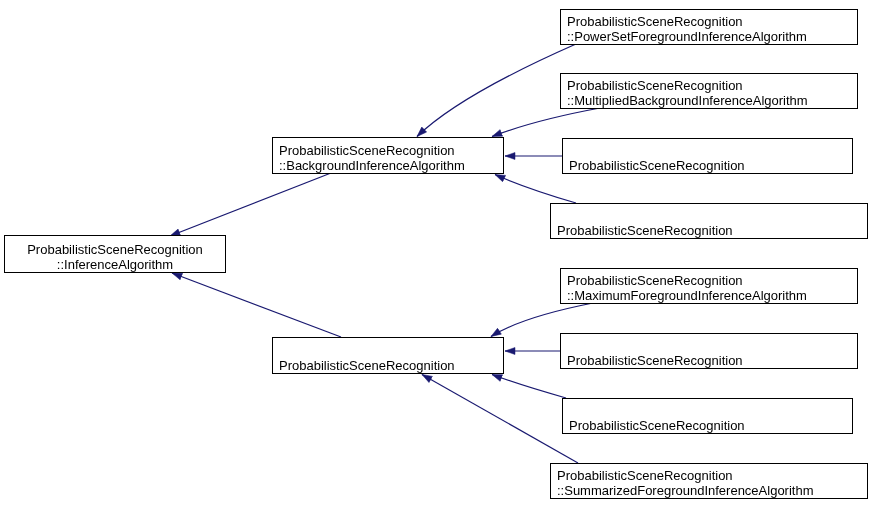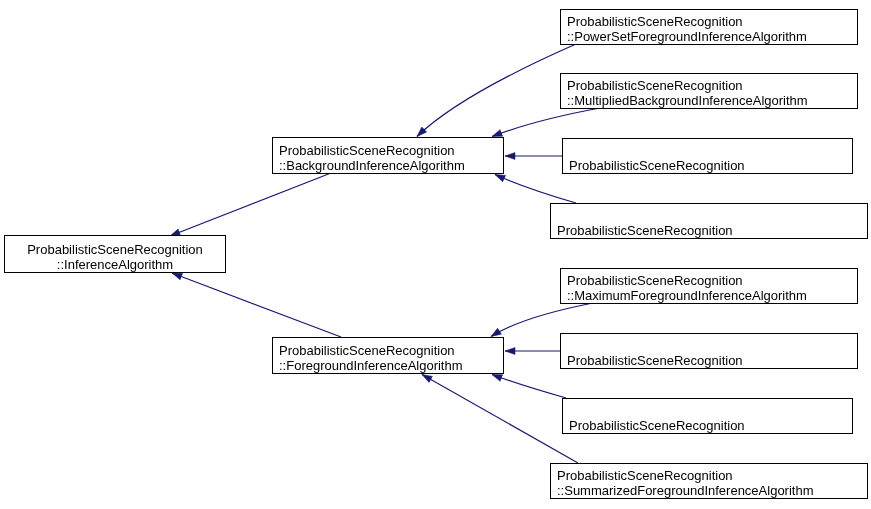--- a/index.html
+++ b/index.html
@@ -79,21 +79,20 @@
     <span>::InferenceAlgorithm</span>
   </div>
 
   <div class="node align-left n-bg">
     <span>ProbabilisticSceneRecognition</span>
     <span>::BackgroundInferenceAlgorithm</span>
   </div>
 
   <div class="node align-left n-fg">
     <span>ProbabilisticSceneRecognition</span>
-    <span>::ForegroundInferenceAlgorithm</span>
   </div>
 
   <div class="node align-left n-max-bg">
     <span>ProbabilisticSceneRecognition</span>
     <span>::PowerSetForegroundInferenceAlgorithm</span>
   </div>
 
   <div class="node align-left n-mult-bg">
     <span>ProbabilisticSceneRecognition</span>
     <span>::MultipliedBackgroundInferenceAlgorithm</span>

